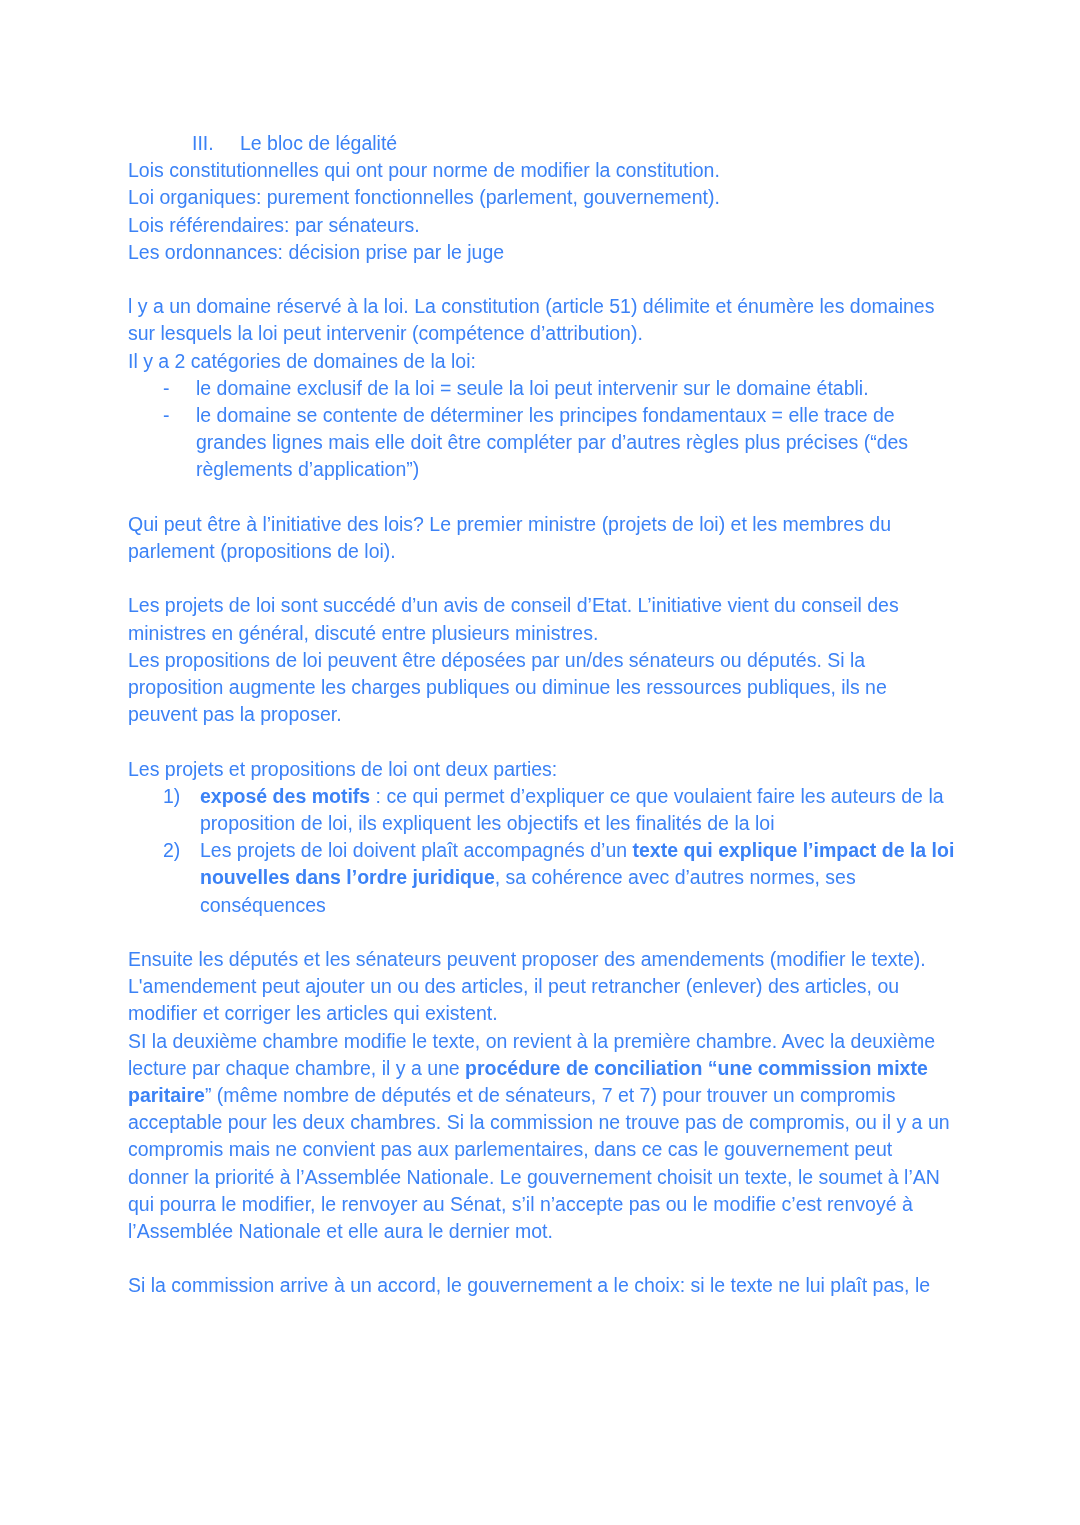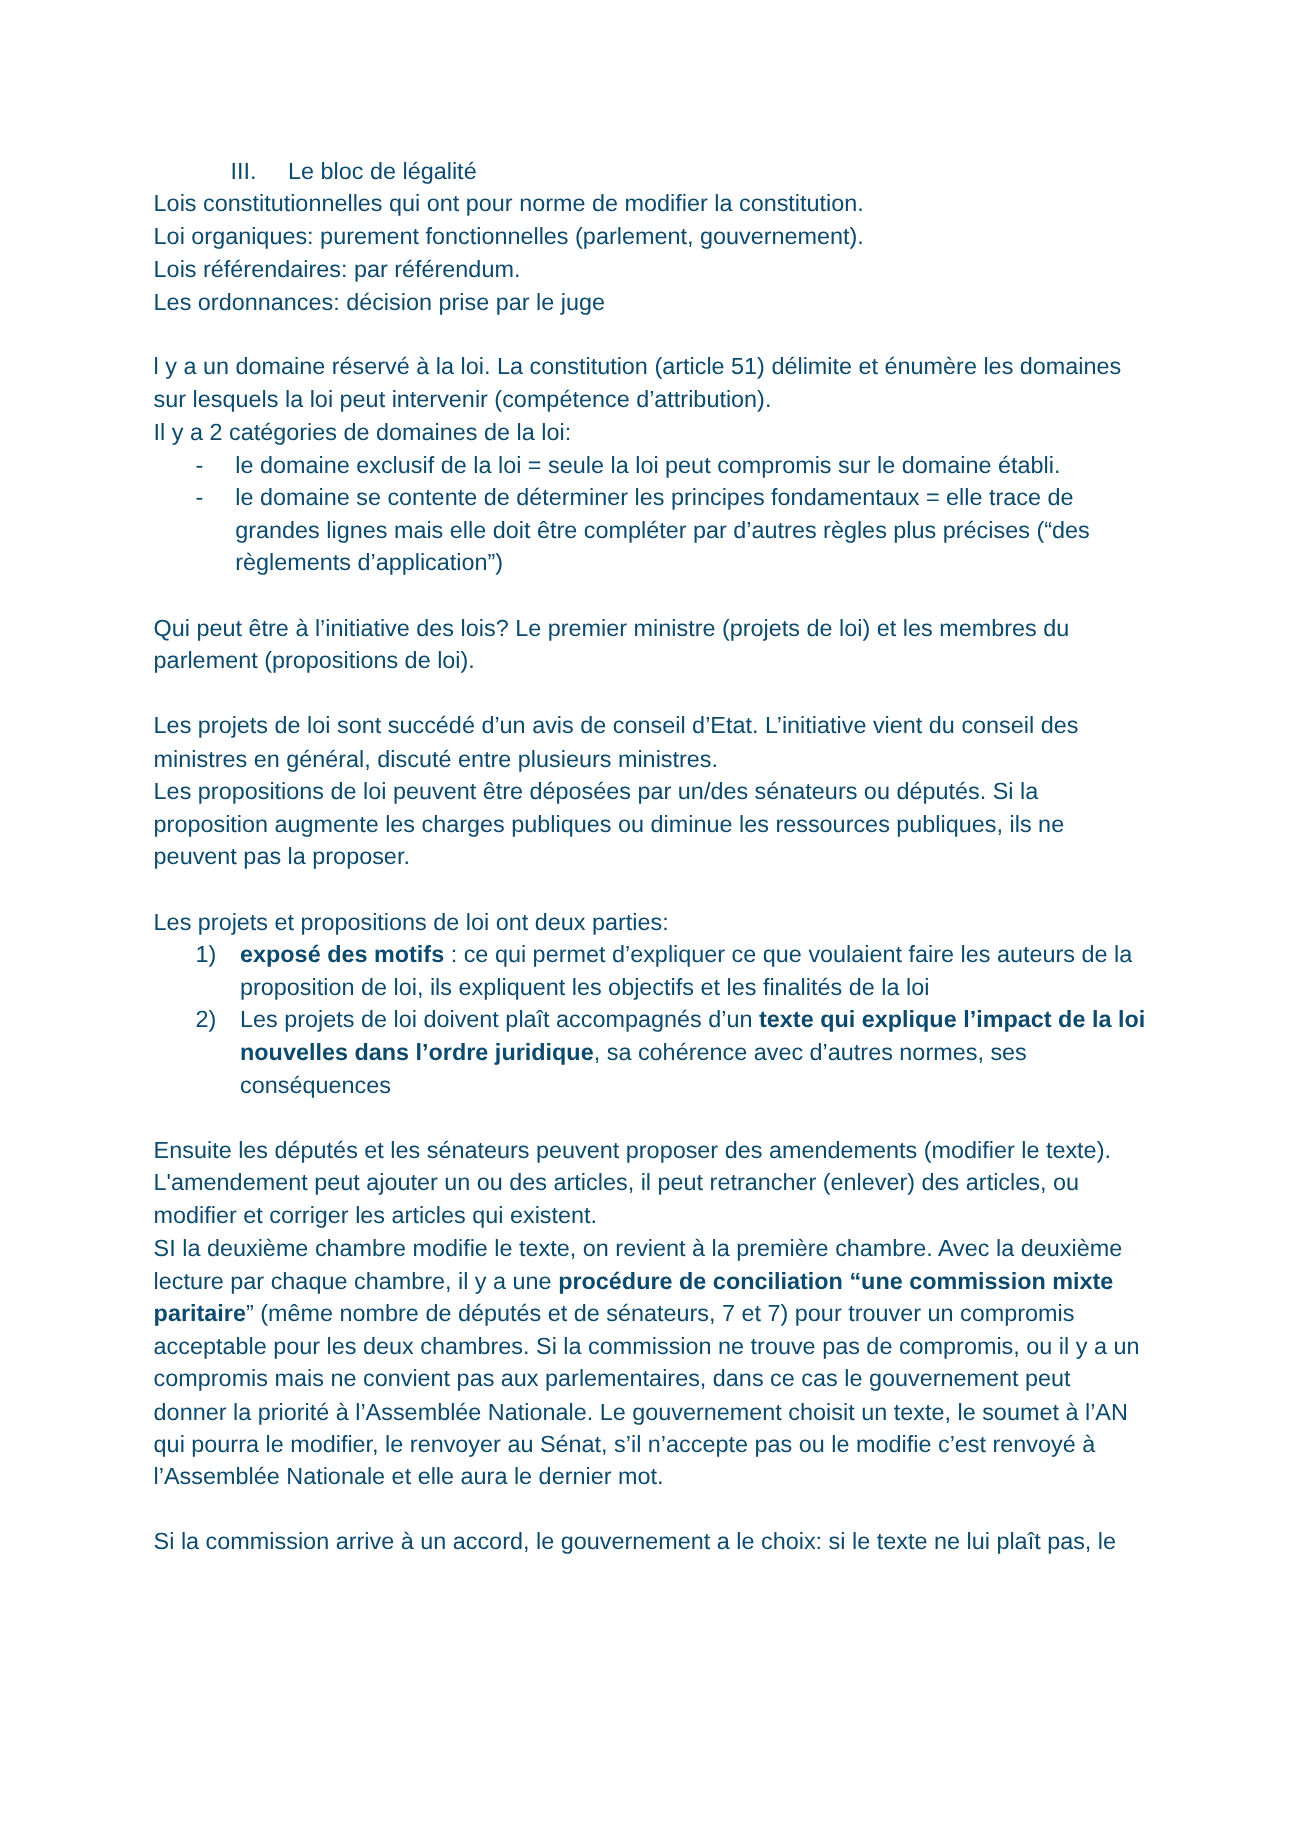--- a/index.html
+++ b/index.html
@@ -11,21 +11,21 @@
   .page {
     position: relative;
     width: 1080px;
     height: 1302px;
     background: #ffffff;
     box-sizing: border-box;
     padding: 130px 125px 0 128px;
     font-family: "Liberation Sans", sans-serif;
     font-size: 19.5px;
     line-height: 27.2px;
-    color: #0c4a6e;
+    color: #3b82f6;
     -webkit-font-smoothing: antialiased;
   }
   .doc-body {
     width: 828px;
   }
 
   
   .heading {
     margin: 0 0 0 0;
     padding-left: 64px;
@@ -78,32 +78,32 @@
 
 <div class="page">
   <div class="doc-body">
 
     <div class="heading">
       <span class="numeral">III.</span><span>Le bloc de légalité</span>
     </div>
 
     <p class="para">Lois constitutionnelles qui ont pour norme de modifier la constitution.</p>
     <p class="para">Loi organiques: purement fonctionnelles (parlement, gouvernement).</p>
-    <p class="para">Lois référendaires: par référendum.</p>
+    <p class="para">Lois référendaires: par sénateurs.</p>
     <p class="para">Les ordonnances: décision prise par le juge</p>
 
     <div class="spacer"></div>
 
     <p class="para">l y a un domaine réservé à la loi. La constitution (article 51) délimite et énumère les domaines sur lesquels la loi peut intervenir (compétence d’attribution).</p>
     <p class="para">Il y a 2 catégories de domaines de la loi:</p>
 
     <ul class="dash-list">
       <li>
         <span class="marker">-</span>
-        <span>le domaine exclusif de la loi = seule la loi peut compromis sur le domaine établi.</span>
+        <span>le domaine exclusif de la loi = seule la loi peut intervenir sur le domaine établi.</span>
       </li>
       <li>
         <span class="marker">-</span>
         <span>le domaine se contente de déterminer les principes fondamentaux = elle trace de grandes lignes mais elle doit être compléter par d’autres règles plus précises (“des règlements d’application”)</span>
       </li>
     </ul>
 
     <div class="spacer"></div>
 
     <p class="para">Qui peut être à l’initiative des lois? Le premier ministre (projets de loi) et les membres du parlement (propositions de loi).</p>

